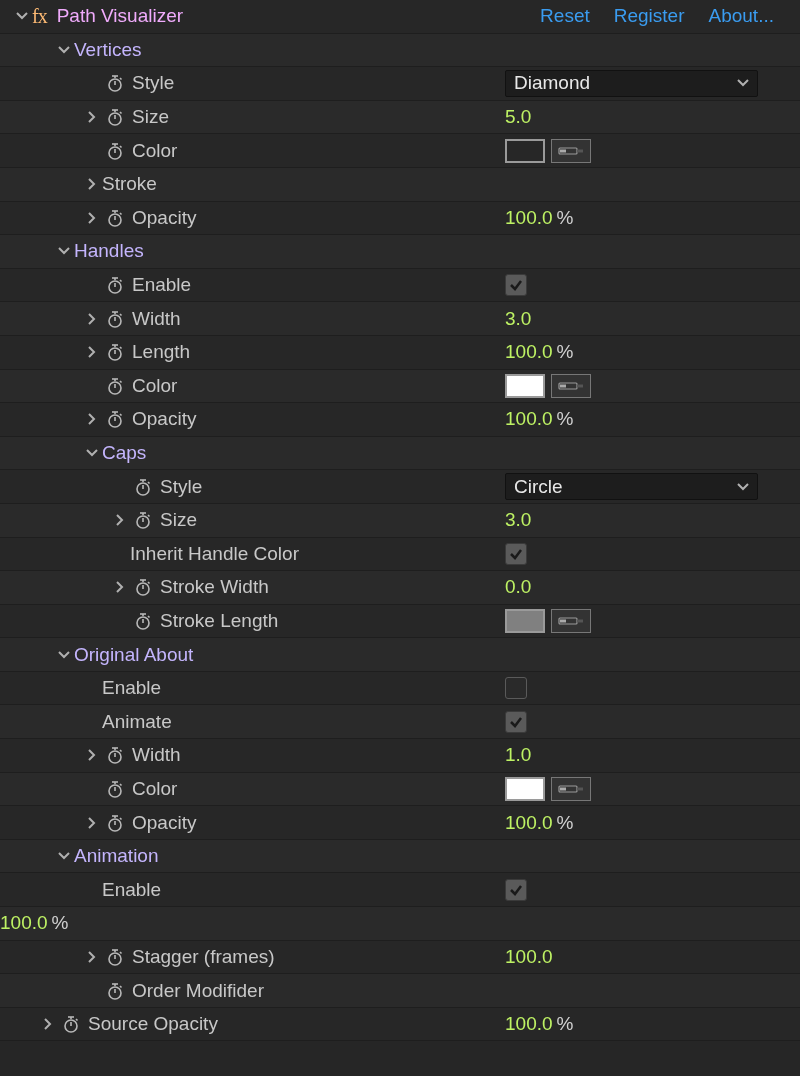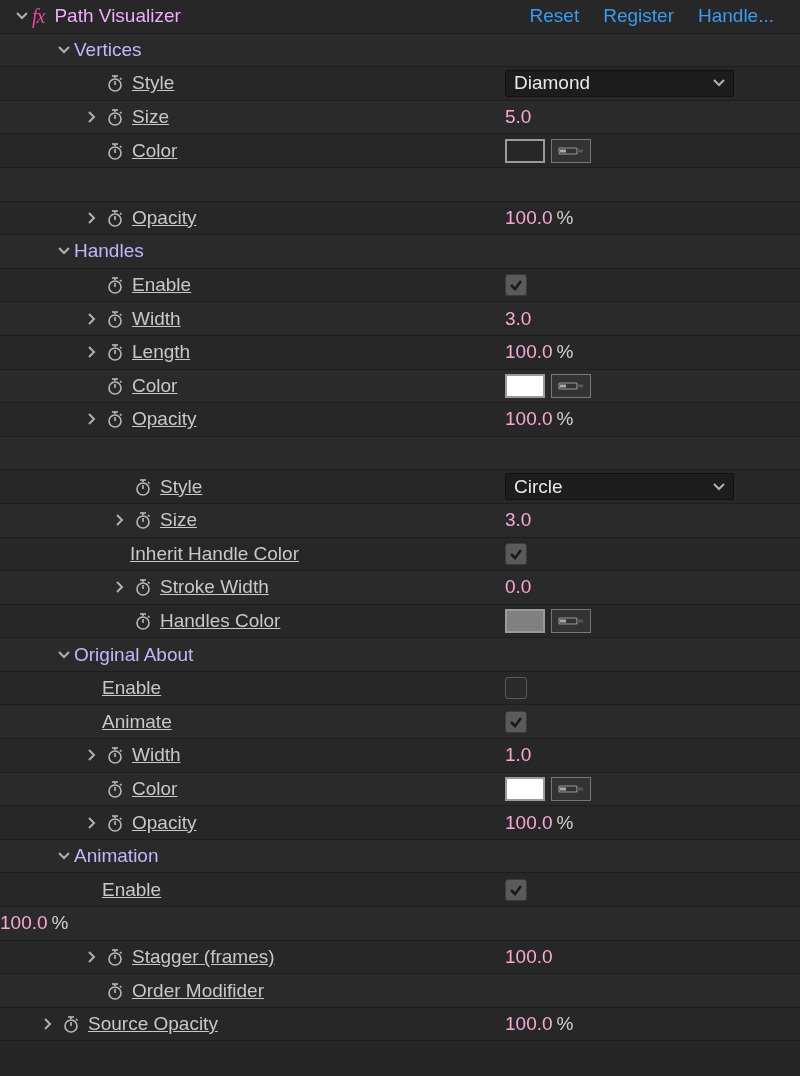--- a/index.html
+++ b/index.html
@@ -44,53 +44,52 @@
     width: 20px;
     display: inline-flex;
     justify-content: center;
     align-items: center;
     color: #b0b0b0;
     cursor: pointer;
   }
   .twirl svg { width: 12px; height: 12px; }
   .nosub { width: 20px; display: inline-block; }
   .fx {
-    font-style: italic;
     font-family: Georgia, 'Times New Roman', serif;
     font-size: 20px;
-    color: #ec4899;
+    color: #fdba74;
     margin-right: 10px;
     letter-spacing: -1px;
   }
   .stopwatch {
     width: 26px;
     display: inline-flex;
     justify-content: center;
     align-items: center;
     margin-right: 4px;
     color: #b8b8b8;
     cursor: pointer;
   }
   .stopwatch svg { width: 18px; height: 18px; }
-  .lbl { color: #c8c8c8; text-decoration: underline; }
+  .lbl { color: #c8c8c8; }
   .title-lbl { color: #f0abfc; font-weight: 500; }
   .group-lbl { color: #c4b5fd; }
   .header-links {
     margin-left: auto;
     display: flex;
     gap: 24px;
     padding-right: 14px;
   }
   .link { color: #3a9cf0; cursor: pointer; }
-  .val-blue { color: #f9a8d4; cursor: pointer; }
+  .val-blue { color: #bef264; cursor: pointer; }
   .val-unit { color: #d0d0d0; margin-left: 4px; }
   .select {
     display: flex;
     align-items: center;
-    width: 229px;
+    width: 253px;
     height: 27px;
     background: #1d1d1d;
     border: 1px solid #111;
     border-radius: 2px;
     padding: 0 8px;
     color: #e8e8e8;
     cursor: pointer;
     position: relative;
     gap: 8px;
   }
@@ -173,21 +172,21 @@
           <use href="#svg-chev-down"></use>
         </svg>
       </span>
     <span class="fx">fx</span>
     <span class="title-lbl">Path Visualizer</span>
   </div>
   <div class="value-area" style="justify-content:flex-end">
     <span class="header-links">
       <span class="link">Reset</span>
       <span class="link">Register</span>
-      <span class="link">Handle...</span>
+      <span class="link">About...</span>
     </span>
   </div>
 </div>
 
 <div class="row">
   <div class="label-area">
     <span class="indent i1"></span>
     <span class="twirl">
         <svg viewBox="0 0 12 12">
           <use href="#svg-chev-down"></use>
@@ -252,20 +251,29 @@
       <span class="swatch-box" style="#ffffff"></span>
       <span class="picker">
           <svg viewBox="0 0 28 14">
             <use href="#svg-eyedrop"></use>
           </svg>
         </span>
     </span>
   </div>
 </div>
 <div class="row">
+  <div class="label-area">
+    <span class="indent i2"></span>
+    <span class="twirl">
+        <svg viewBox="0 0 12 12">
+          <use href="#svg-chev-right"></use>
+        </svg>
+      </span>
+    <span class="lbl">Stroke</span>
+  </div>
   <div class="value-area"></div>
 </div>
 <div class="row">
   <div class="label-area">
     <span class="indent i2"></span>
     <span class="twirl">
         <svg viewBox="0 0 12 12">
           <use href="#svg-chev-right"></use>
         </svg>
       </span>
@@ -389,20 +397,29 @@
       </span>
     <span class="lbl">Opacity</span>
   </div>
   <div class="value-area">
       <span class="val-blue">100.0</span>
       <span class="val-unit">%</span>
     </div>
 </div>
 
 <div class="row">
+  <div class="label-area">
+    <span class="indent i3"></span>
+    <span class="twirl">
+        <svg viewBox="0 0 12 12">
+          <use href="#svg-chev-down"></use>
+        </svg>
+      </span>
+    <span class="group-lbl">Caps</span>
+  </div>
     <div class="value-area"></div>
 </div>
 <div class="row">
   <div class="label-area">
     <span class="indent i4"></span>
       <span class="nosub"></span>
     <span class="stopwatch">
         <svg viewBox="0 0 18 18">
           <use href="#svg-stopwatch"></use>
         </svg>
@@ -472,21 +489,21 @@
 </div>
 <div class="row">
   <div class="label-area">
     <span class="indent i4"></span>
       <span class="nosub"></span>
     <span class="stopwatch">
         <svg viewBox="0 0 18 18">
           <use href="#svg-stopwatch"></use>
         </svg>
       </span>
-    <span class="lbl">Handles Color</span>
+    <span class="lbl">Stroke Length</span>
   </div>
   <div class="value-area">
     <span class="color-swatch">
       <span class="swatch-box" style="background:#808080"></span>
       <span class="picker">
           <svg viewBox="0 0 28 14">
             <use href="#svg-eyedrop"></use>
           </svg>
         </span>
     </span>

